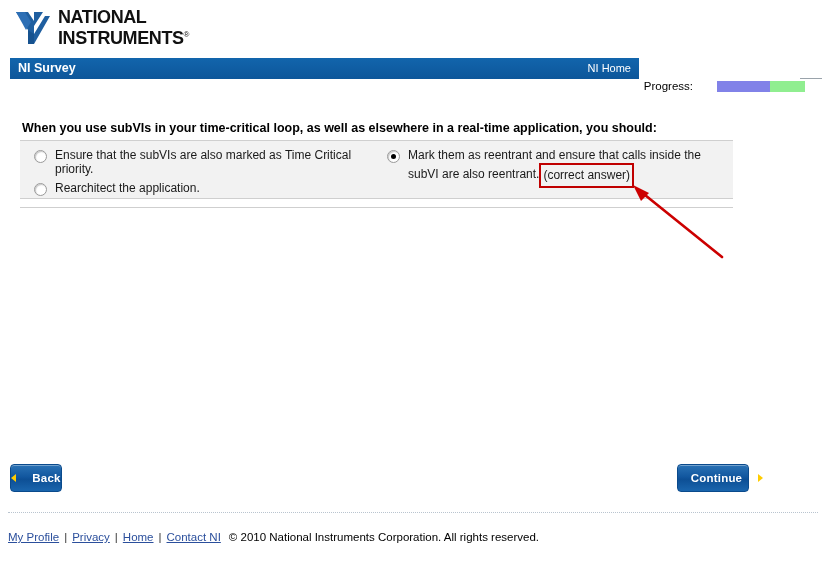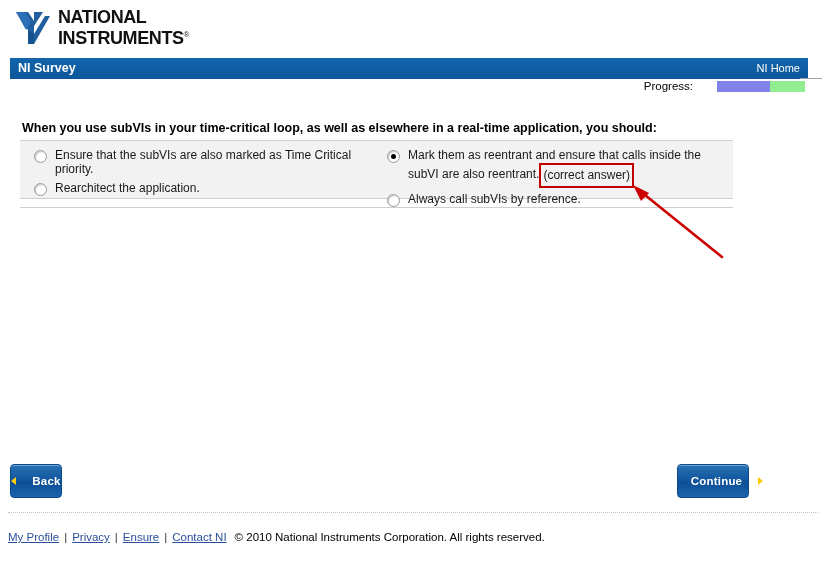--- a/index.html
+++ b/index.html
@@ -50,21 +50,21 @@
     font-size: 8px;
     vertical-align: super;
     font-weight: normal;
   }
 
   
   .titlebar {
     position: absolute;
     left: 10px;
     top: 58px;
-    width: 798px;
+    width: 629px;
     height: 21px;
     background: #0f5fa6;
     background: linear-gradient(to bottom, #1265ac 0%, #0d569a 100%);
   }
   .titlebar .page-title {
     position: absolute;
     left: 8px;
     top: 3px;
     color: #ffffff;
     font-size: 12.5px;
@@ -212,21 +212,21 @@
     left: 600px;
     top: 175px;
     width: 160px;
     height: 95px;
     pointer-events: none;
   }
 
   
   .nav-button {
     position: absolute;
-    height: 34px;
+    height: 28px;
     border-radius: 4px;
     background: linear-gradient(to bottom, #2a72b5 0%, #12579f 45%, #0d4f95 55%, #1a65ad 100%);
     border: 1px solid #0a4a8c;
     box-shadow: inset 0 1px 0 rgba(255,255,255,0.35);
     display: flex;
     align-items: center;
     justify-content: center;
     gap: 16px;
     padding: 0 8px;
     cursor: pointer;
@@ -339,24 +339,20 @@
       <span class="radio"></span>
       <span class="option-label">Rearchitect the application.</span>
     </div>
   </div>
 
   <div class="answer-col right">
     <div class="option">
       <span class="radio checked"></span>
       <span class="option-label"><span>Mark them as reentrant and ensure that calls inside the subVI are also reentrant.</span><span class="correct-box">(correct answer)</span></span>
     </div>
-    <div class="option">
-      <span class="radio"></span>
-      <span class="option-label">Always call subVIs by reference.</span>
-    </div>
   </div>
 
 </div>
 <div class="panel-rule"></div>
 
 <svg class="annotation-arrow" viewBox="0 0 160 95">
   <line x1="122" y1="82" x2="40" y2="16" stroke="#cc0000" stroke-width="2.6" stroke-linecap="round"></line>
   <polygon points="33,10 49,18 41,26" fill="#cc0000"></polygon>
 </svg>
 
@@ -369,17 +365,17 @@
   <span class="btn-text">Continue</span>
   <span class="arrow-right"></span>
 </div>
 
 <div class="footer-rule"></div>
 <div class="footer">
   <a>My Profile</a>
   <span class="sep">|</span>
   <a>Privacy</a>
   <span class="sep">|</span>
-  <a>Ensure</a>
+  <a>Home</a>
   <span class="sep">|</span>
   <a>Contact NI</a>
   <span class="copyright">© 2010 National Instruments Corporation. All rights reserved.</span>
 </div>
 
 </body></html>

